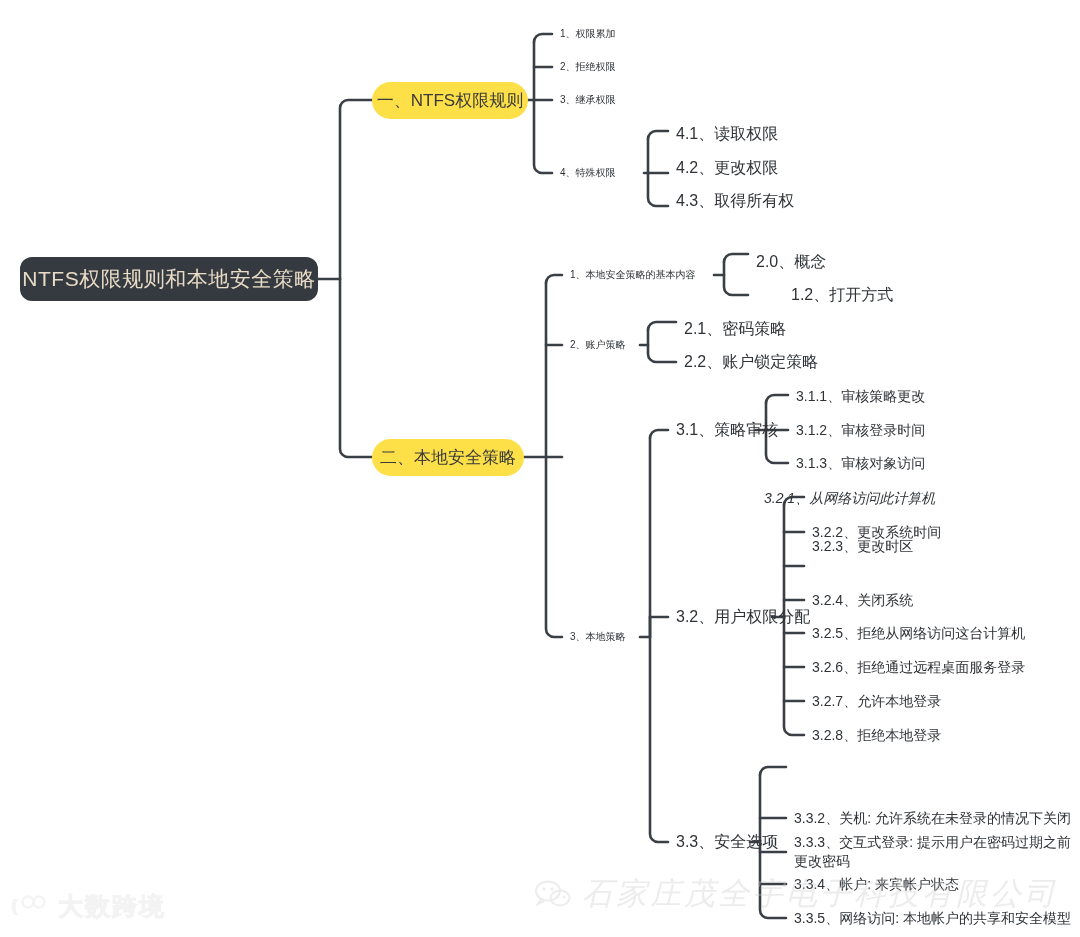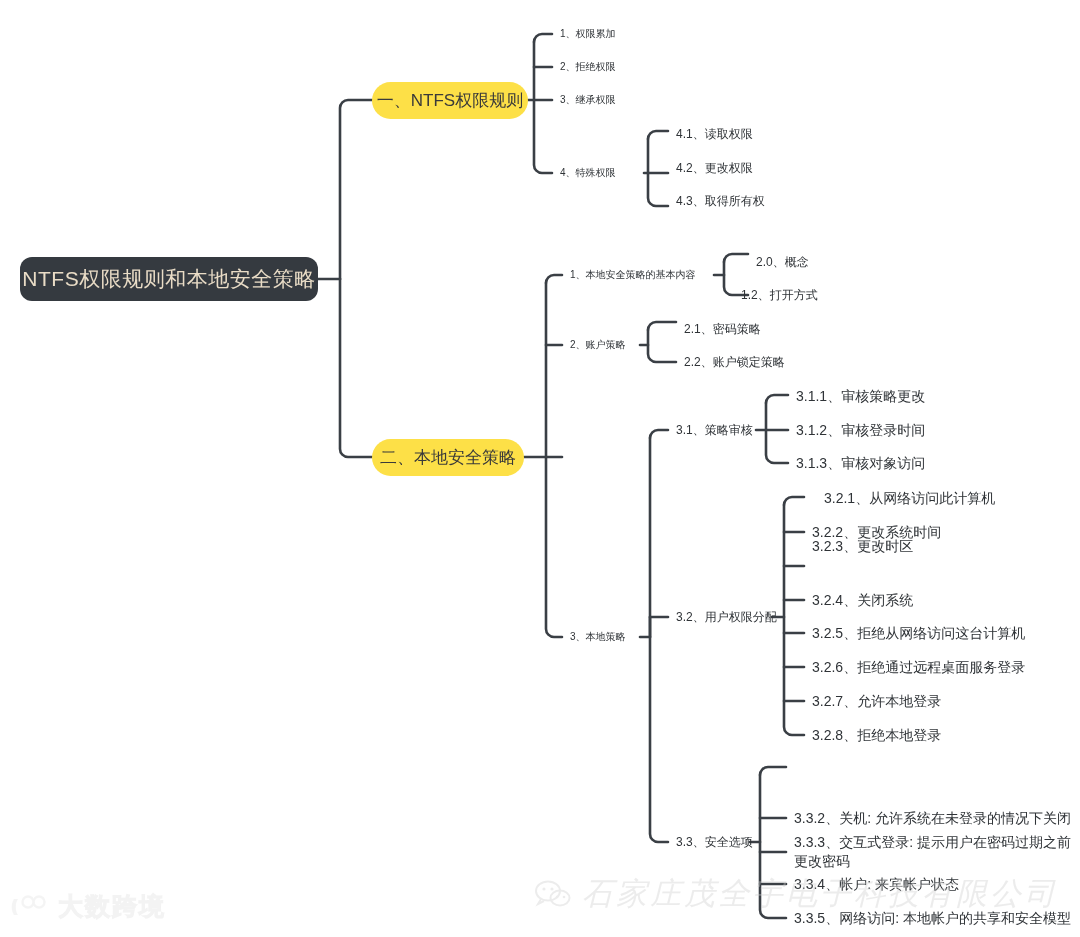--- a/index.html
+++ b/index.html
@@ -39,21 +39,21 @@
   }
   
   .leaf{
     color:#2f3337;
     font-size:14.5px;
     line-height:1.35;
     display:flex;align-items:center;
     white-space:pre-line;
   }
   .leaf.l2{font-size:10px;}
-  .leaf.l3{font-size:12px;}
+  .leaf.l3{font-size:16px;}
   .leaf.l4{font-size:14px;}
 
   
   .wm{position:absolute;opacity:.30;pointer-events:none;user-select:none;}
   .wm-left{left:10px;bottom:14px;display:flex;align-items:center;gap:8px;}
   .wm-left .wm-text{
     font-size:25px;color:#e2e2e2;font-weight:bold;letter-spacing:2px;
     -webkit-text-stroke:1px #d8d8d8;
   }
   .wm-logo{width:40px;height:26px;position:relative;}
@@ -142,35 +142,35 @@
   <div class="node leaf l2" style="left:560px;top:163px;height:20px;">4、特殊权限</div>
 
   <div class="node leaf l3" style="left:676px;top:124px;height:20px;">4.1、读取权限</div>
   <div class="node leaf l3" style="left:676px;top:158px;height:20px;">4.2、更改权限</div>
   <div class="node leaf l3" style="left:676px;top:191px;height:20px;">4.3、取得所有权</div>
 
   <div class="node branch-node" style="left:372px;top:439px;width:152px;height:37px;">二、本地安全策略</div>
 
   <div class="node leaf l2" style="left:570px;top:265px;height:20px;">1、本地安全策略的基本内容</div>
   <div class="node leaf l3" style="left:756px;top:252px;height:20px;">2.0、概念</div>
-  <div class="node leaf l3" style="left:741px;top:285px;height:20px;">1.2、打开方式</div>
+  <div class="node leaf l3" style="left:791px;top:285px;height:20px;">1.2、打开方式</div>
 
   <div class="node leaf l2" style="left:570px;top:335px;height:20px;">2、账户策略</div>
   <div class="node leaf l3" style="left:684px;top:319px;height:20px;">2.1、密码策略</div>
   <div class="node leaf l3" style="left:684px;top:352px;height:20px;">2.2、账户锁定策略</div>
 
   <div class="node leaf l2" style="left:570px;top:627px;height:20px;">3、本地策略</div>
 
   <div class="node leaf l3" style="left:676px;top:420px;height:20px;">3.1、策略审核</div>
   <div class="node leaf l4" style="left:796px;top:386px;height:20px;">3.1.1、审核策略更改</div>
   <div class="node leaf l4" style="left:796px;top:420px;height:20px;">3.1.2、审核登录时间</div>
   <div class="node leaf l4" style="left:796px;top:453px;height:20px;">3.1.3、审核对象访问</div>
 
   <div class="node leaf l3" style="left:676px;top:607px;height:20px;">3.2、用户权限分配</div>
-  <div class="node leaf l4" style="left:824px;top:488px;height:20px;">3.2.1、从网络访问此计算机</div>
+  <div class="node leaf l4" style="left:764px;top:488px;height:20px;font-style:italic;">3.2.1、从网络访问此计算机</div>
   <div class="node leaf l4" style="left:812px;top:522px;height:20px;">3.2.2、更改系统时间</div>
   <div class="node leaf l4" style="left:812px;top:536px;height:20px;">3.2.3、更改时区</div>
   <div class="node leaf l4" style="left:812px;top:590px;height:20px;">3.2.4、关闭系统</div>
   <div class="node leaf l4" style="left:812px;top:623px;height:20px;">3.2.5、拒绝从网络访问这台计算机</div>
   <div class="node leaf l4" style="left:812px;top:657px;height:20px;">3.2.6、拒绝通过远程桌面服务登录</div>
   <div class="node leaf l4" style="left:812px;top:691px;height:20px;">3.2.7、允许本地登录</div>
   <div class="node leaf l4" style="left:812px;top:725px;height:20px;">3.2.8、拒绝本地登录</div>
 
   <div class="node leaf l3" style="left:676px;top:832px;height:20px;">3.3、安全选项</div>
   <div class="node leaf l4" style="left:794px;top:808px;height:20px;">3.3.2、关机: 允许系统在未登录的情况下关闭</div>

